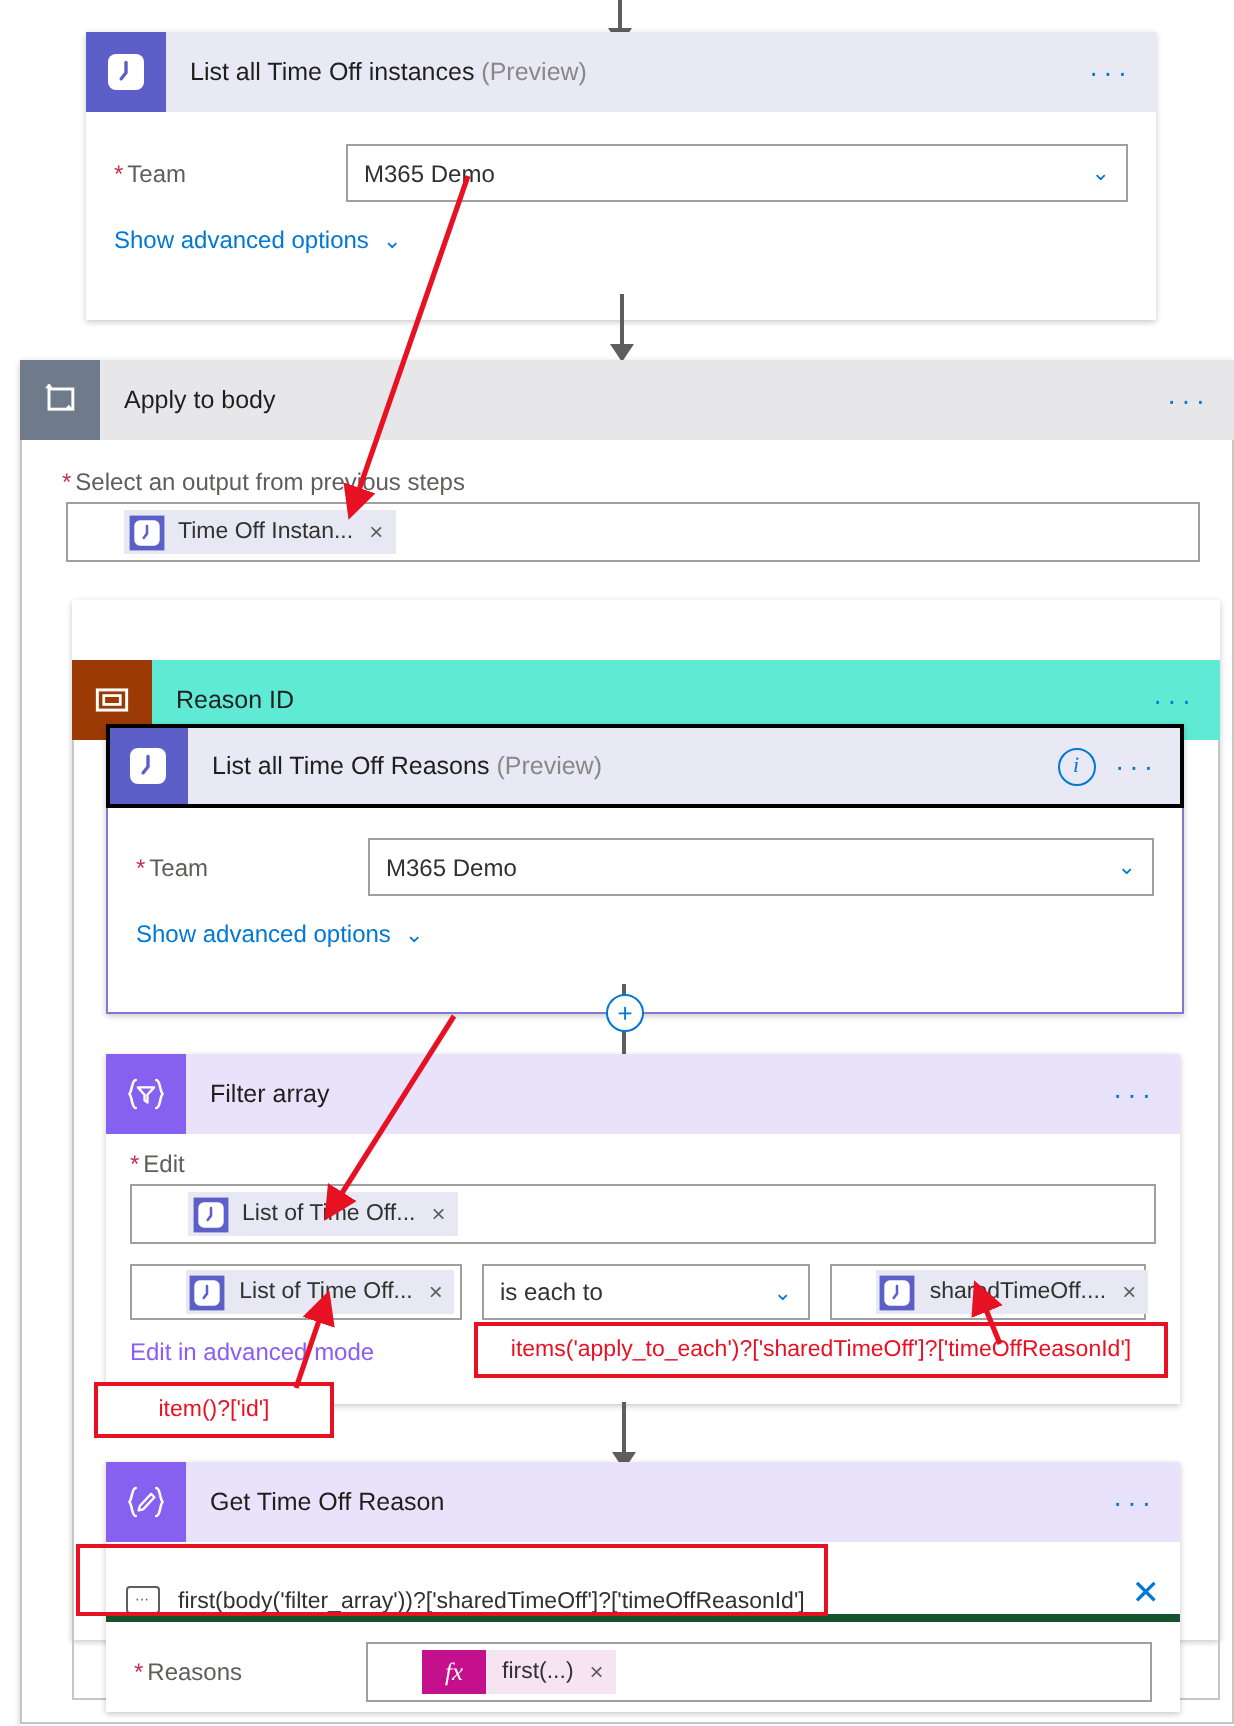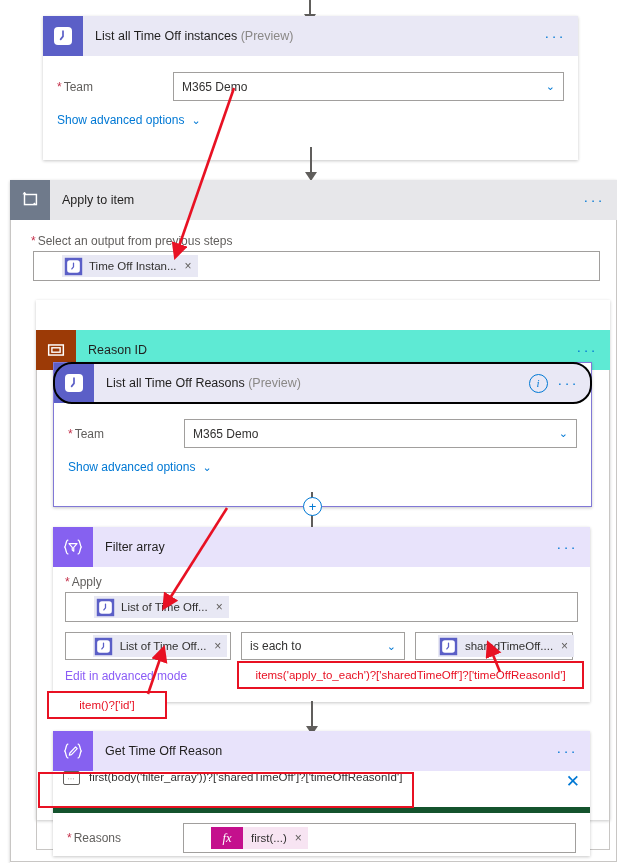--- a/index.html
+++ b/index.html
@@ -79,21 +79,21 @@
     border: 1.4px solid #0078d4; color: #0078d4; background: #fff;
     display: flex; align-items: center; justify-content: center;
     font-size: 13px; line-height: 1; z-index: 4;
   }
 
   
   .scope-wrap { position: absolute; background: #fff; box-shadow: 0 1px 3px rgba(0,0,0,.22); }
   .scope-inner { border-left: 1px solid #c8c6c4; border-right: 1px solid #c8c6c4; border-bottom: 1px solid #c8c6c4; }
 
   
-  .selected > .card-head { outline: 2px solid #000; outline-offset: -1px; border-radius: 18px; }
+  .selected > .card-head { outline: 2px solid #000; outline-offset: -1px; }
   .selected { border: 1px solid #8178d6; }
   .infocircle {
     width: 17px; height: 17px; border-radius: 50%; border: 1.3px solid #0078d4;
     color: #0078d4; display: flex; align-items: center; justify-content: center;
     font-size: 11px; font-family: "Liberation Serif", serif; font-style: italic; margin-left: auto;
   }
 
   
   .annot {
     position: absolute; border: 2px solid #e81123; color: #e81123;
@@ -101,21 +101,21 @@
     justify-content: center; white-space: nowrap; z-index: 9;
   }
   .red-outline { position: absolute; border: 2px solid #e81123; z-index: 9; pointer-events: none; }
   .redarrow { position: absolute; z-index: 10; }
 
   .comment-ic {
     width: 15px; height: 12px; border: 1.2px solid #605e5c; border-radius: 2px;
     display: inline-flex; align-items: center; justify-content: center;
     font-size: 7px; color: #605e5c; letter-spacing: 1px; line-height: 1;
   }
-  .expr-row { display: flex; align-items: flex-start; height: 30px; padding: 0 10px; border-bottom: 6px solid #14532d; }
+  .expr-row { display: flex; align-items: flex-end; height: 30px; padding: 0 10px; border-bottom: 4px solid #14532d; }
   .expr-txt { font-size: 11.5px; color: #323130; margin-left: 9px; }
   .closeX { margin-left: auto; color: #0078d4; font-size: 17px; font-weight: 300; }
 </style>
 </head>
 <body>
 
 <div class="stage">
 
   <div class="arrow" style="left:309px;top:-4px;height:18px;"></div>
 
@@ -153,21 +153,21 @@
   <div class="scope-wrap" style="left:10px;top:180px;width:607px;height:683px;">
     <div class="card-head hd-scope">
       <div class="card-icon ic-scope">
         <svg width="22" height="22" viewBox="0 0 24 24" aria-hidden="true">
           <rect x="6" y="6" width="13" height="11" fill="none" stroke="#ffffff" stroke-width="1.6"></rect>
           <path d="M6 6 L6 3.5" stroke="#fff" stroke-width="1.6"></path>
           <path d="M6.0 3.2 l-2.2 2.4 4.4 0 z" fill="#fff"></path>
           <path d="M19 17 l-2.2 2.6 4.4 0 z" fill="#fff" transform="translate(-2.2,-2.4)"></path>
         </svg>
       </div>
-      <div class="card-title">Apply to item</div>
+      <div class="card-title">Apply to body</div>
       <div class="ellipsis">···</div>
     </div>
 
     <div class="scope-inner" style="height:642px;padding:14px 8px 0 8px;box-sizing:border-box;">
       <div class="label-above" style="margin-left:12px;">
         <span class="req">*</span><span>Select an output from previous steps</span>
       </div>
       <div class="inputbox" style="margin:3px 8px 0 14px;">
         <div class="token">
           <span class="token-ic">
@@ -236,21 +236,21 @@
               <path d="M8.4 4.4 C6.2 4.4 6.6 10 5 12 C6.6 14 6.2 19.6 8.4 19.6" stroke="#fff" stroke-width="1.4" fill="none" stroke-linecap="round"></path>
               <path d="M19.6 4.4 C21.8 4.4 21.4 10 23 12 C21.4 14 21.8 19.6 19.6 19.6" stroke="#fff" stroke-width="1.4" fill="none" stroke-linecap="round"></path>
               <path d="M9.6 8.4 L18.4 8.4 L14.8 12.4 L14.8 16.6 L13.2 15.4 L13.2 12.4 Z" fill="none" stroke="#fff" stroke-width="1.3" stroke-linejoin="round"></path>
             </svg>
           </div>
           <div class="card-title">Filter array</div>
           <div class="ellipsis">···</div>
         </div>
         <div class="card-body" style="padding:8px 12px 12px 12px;height:115px;">
           <div class="label-above">
-            <span class="req">*</span><span>Apply</span>
+            <span class="req">*</span><span>Edit</span>
           </div>
           <div class="inputbox" style="margin-top:3px;">
             <div class="token">
               <span class="token-ic">
                 <svg width="19" height="19" viewBox="0 0 24 24">
                     <rect x="1" y="1" width="22" height="22" fill="#5b5fc7"></rect>
                     <rect x="4" y="4" width="16" height="16" rx="3.5" fill="#fff"></rect>
                     <path d="M12 7.6 L12 12.4 L9.9 15.1" stroke="#5b5fc7" stroke-width="1.6" fill="none" stroke-linecap="round" stroke-linejoin="round"></path>
                   </svg>
               </span>

